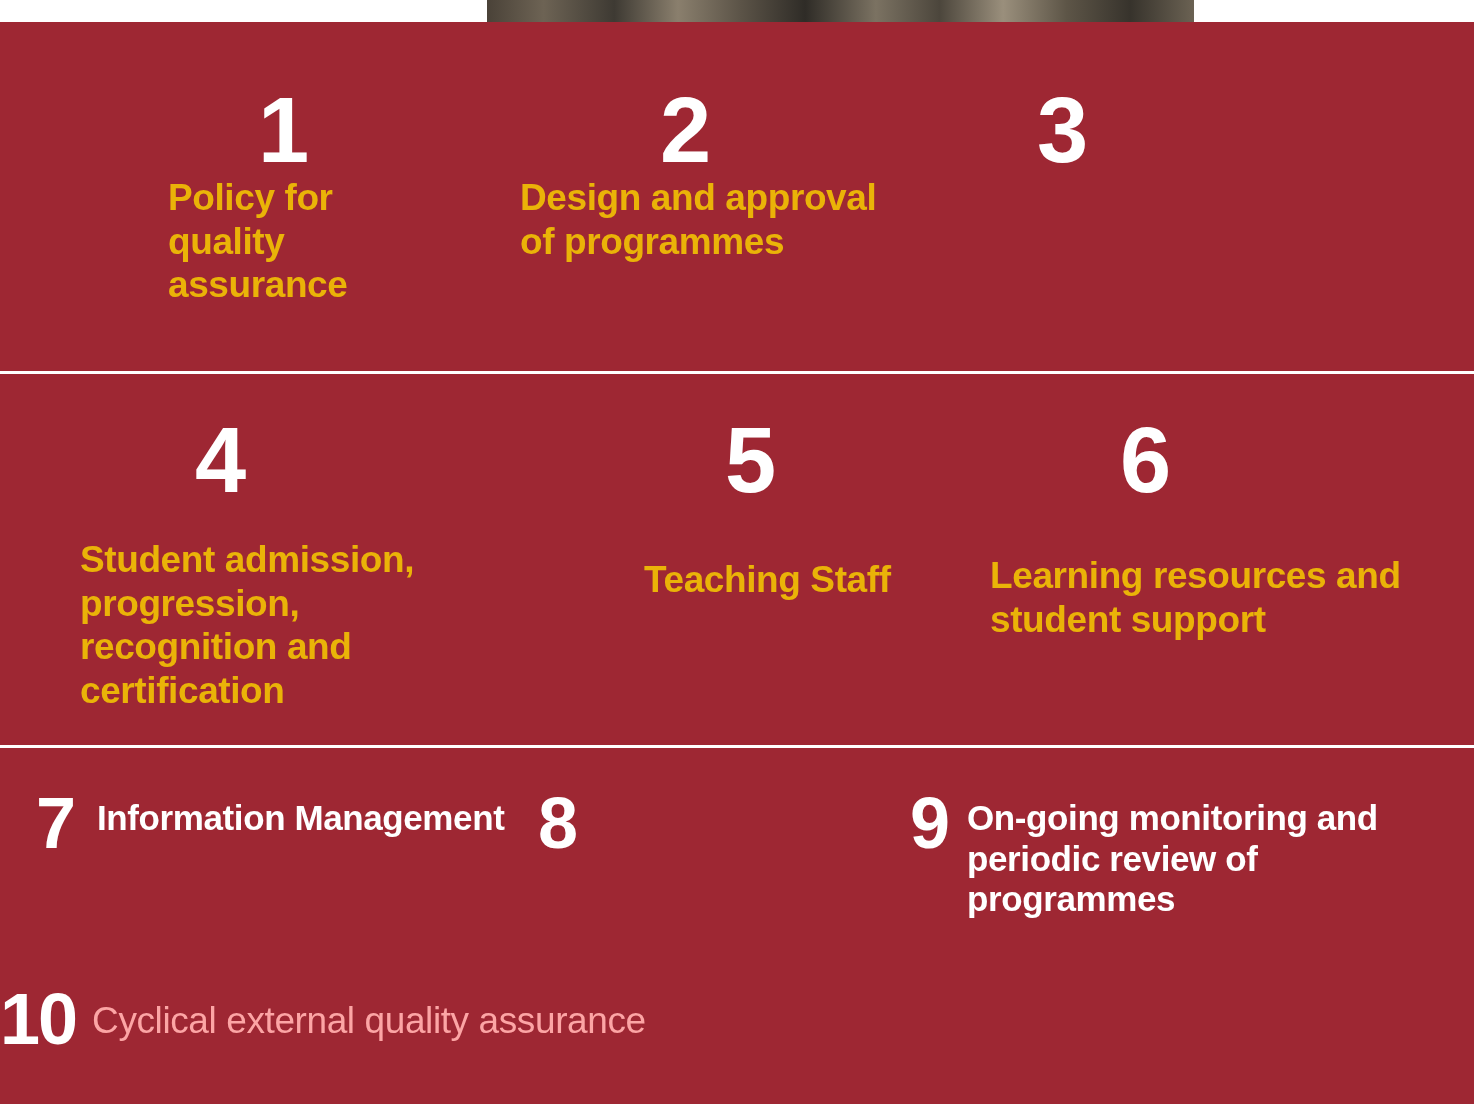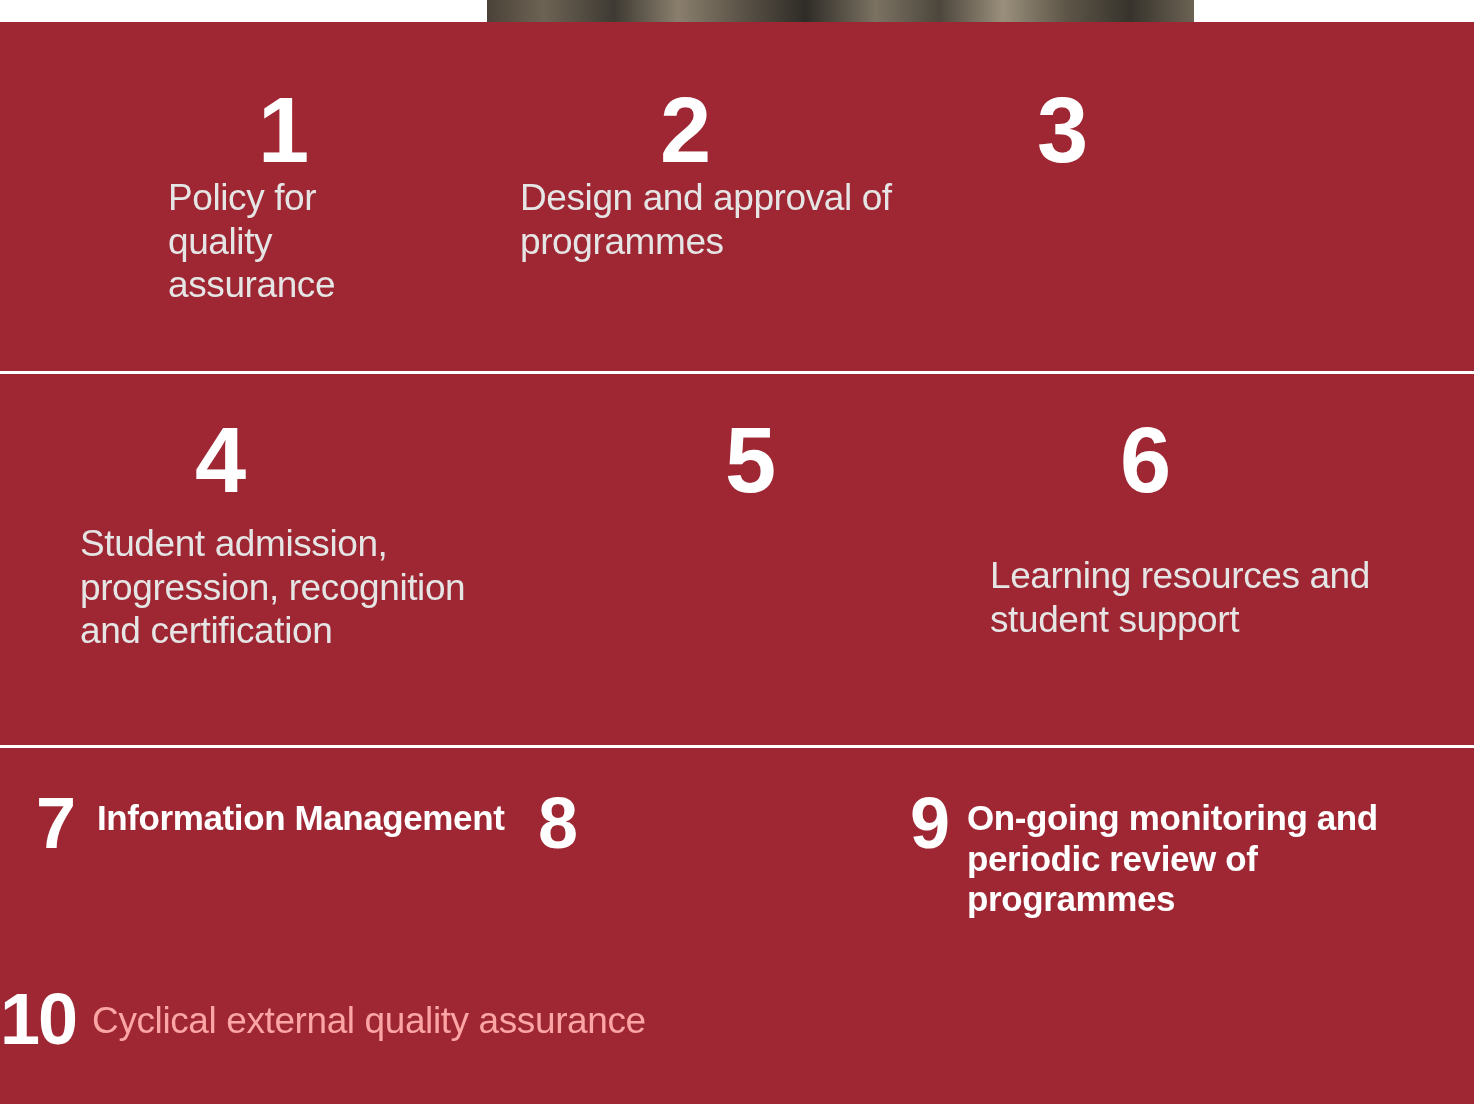--- a/index.html
+++ b/index.html
@@ -82,43 +82,43 @@
 
   
   .num-big {
     color: #ffffff;
     font-size: 92px;
     font-weight: bold;
     line-height: 1;
     letter-spacing: -1px;
   }
   .item-title {
-    color: #e5e5e5;
+    color: #eab308;
     font-size: 37px;
-    font-weight: normal;
+    font-weight: bold;
     line-height: 1.18;
     letter-spacing: -0.4px;
   }
 
   
   .b1c1 { width: 420px; padding-left: 168px; padding-top: 62px; }
   .b1c2 { width: 495px; padding-left: 100px; padding-top: 62px; }
   .b1c3 { width: 559px; padding-left: 0px;  padding-top: 62px; }
   .b1c1 .num-big { margin-left: 90px; }
   .b1c2 .num-big { margin-left: 140px; }
   .b1c3 .num-big { margin-left: 122px; }
 
   
   .b2c1 { width: 490px; padding-left: 80px; padding-top: 40px; }
   .b2c2 { width: 500px; padding-left: 140px; padding-top: 40px; }
   .b2c3 { width: 484px; padding-left: 0px;  padding-top: 40px; }
   .b2c1 .num-big { margin-left: 115px; }
   .b2c2 .num-big { margin-left: 95px; }
   .b2c3 .num-big { margin-left: 130px; }
-  .b2c1 .item-title { margin-top: 16px; }
+  .b2c1 .item-title { margin-top: 32px; }
   .b2c2 .item-title { margin-top: 52px; margin-left: 14px; }
   .b2c3 .item-title { margin-top: 48px; }
 
   
   .row-inline {
     display: flex;
     align-items: flex-start;
   }
   .num-inline {
     color: #ffffff;
@@ -198,20 +198,21 @@
   </div>
 
   <div class="band band-2">
     <div class="cols">
       <div class="col b2c1">
         <div class="num-big">4</div>
         <div class="item-title">Student admission, progression, recognition and certification</div>
       </div>
       <div class="col b2c2">
         <div class="num-big">5</div>
+        <div class="item-title">Teaching Staff</div>
       </div>
       <div class="col b2c3">
         <div class="num-big">6</div>
         <div class="item-title">Learning resources and student support</div>
       </div>
     </div>
   </div>
 
   <div class="band band-3">
     <div class="b3-top">

